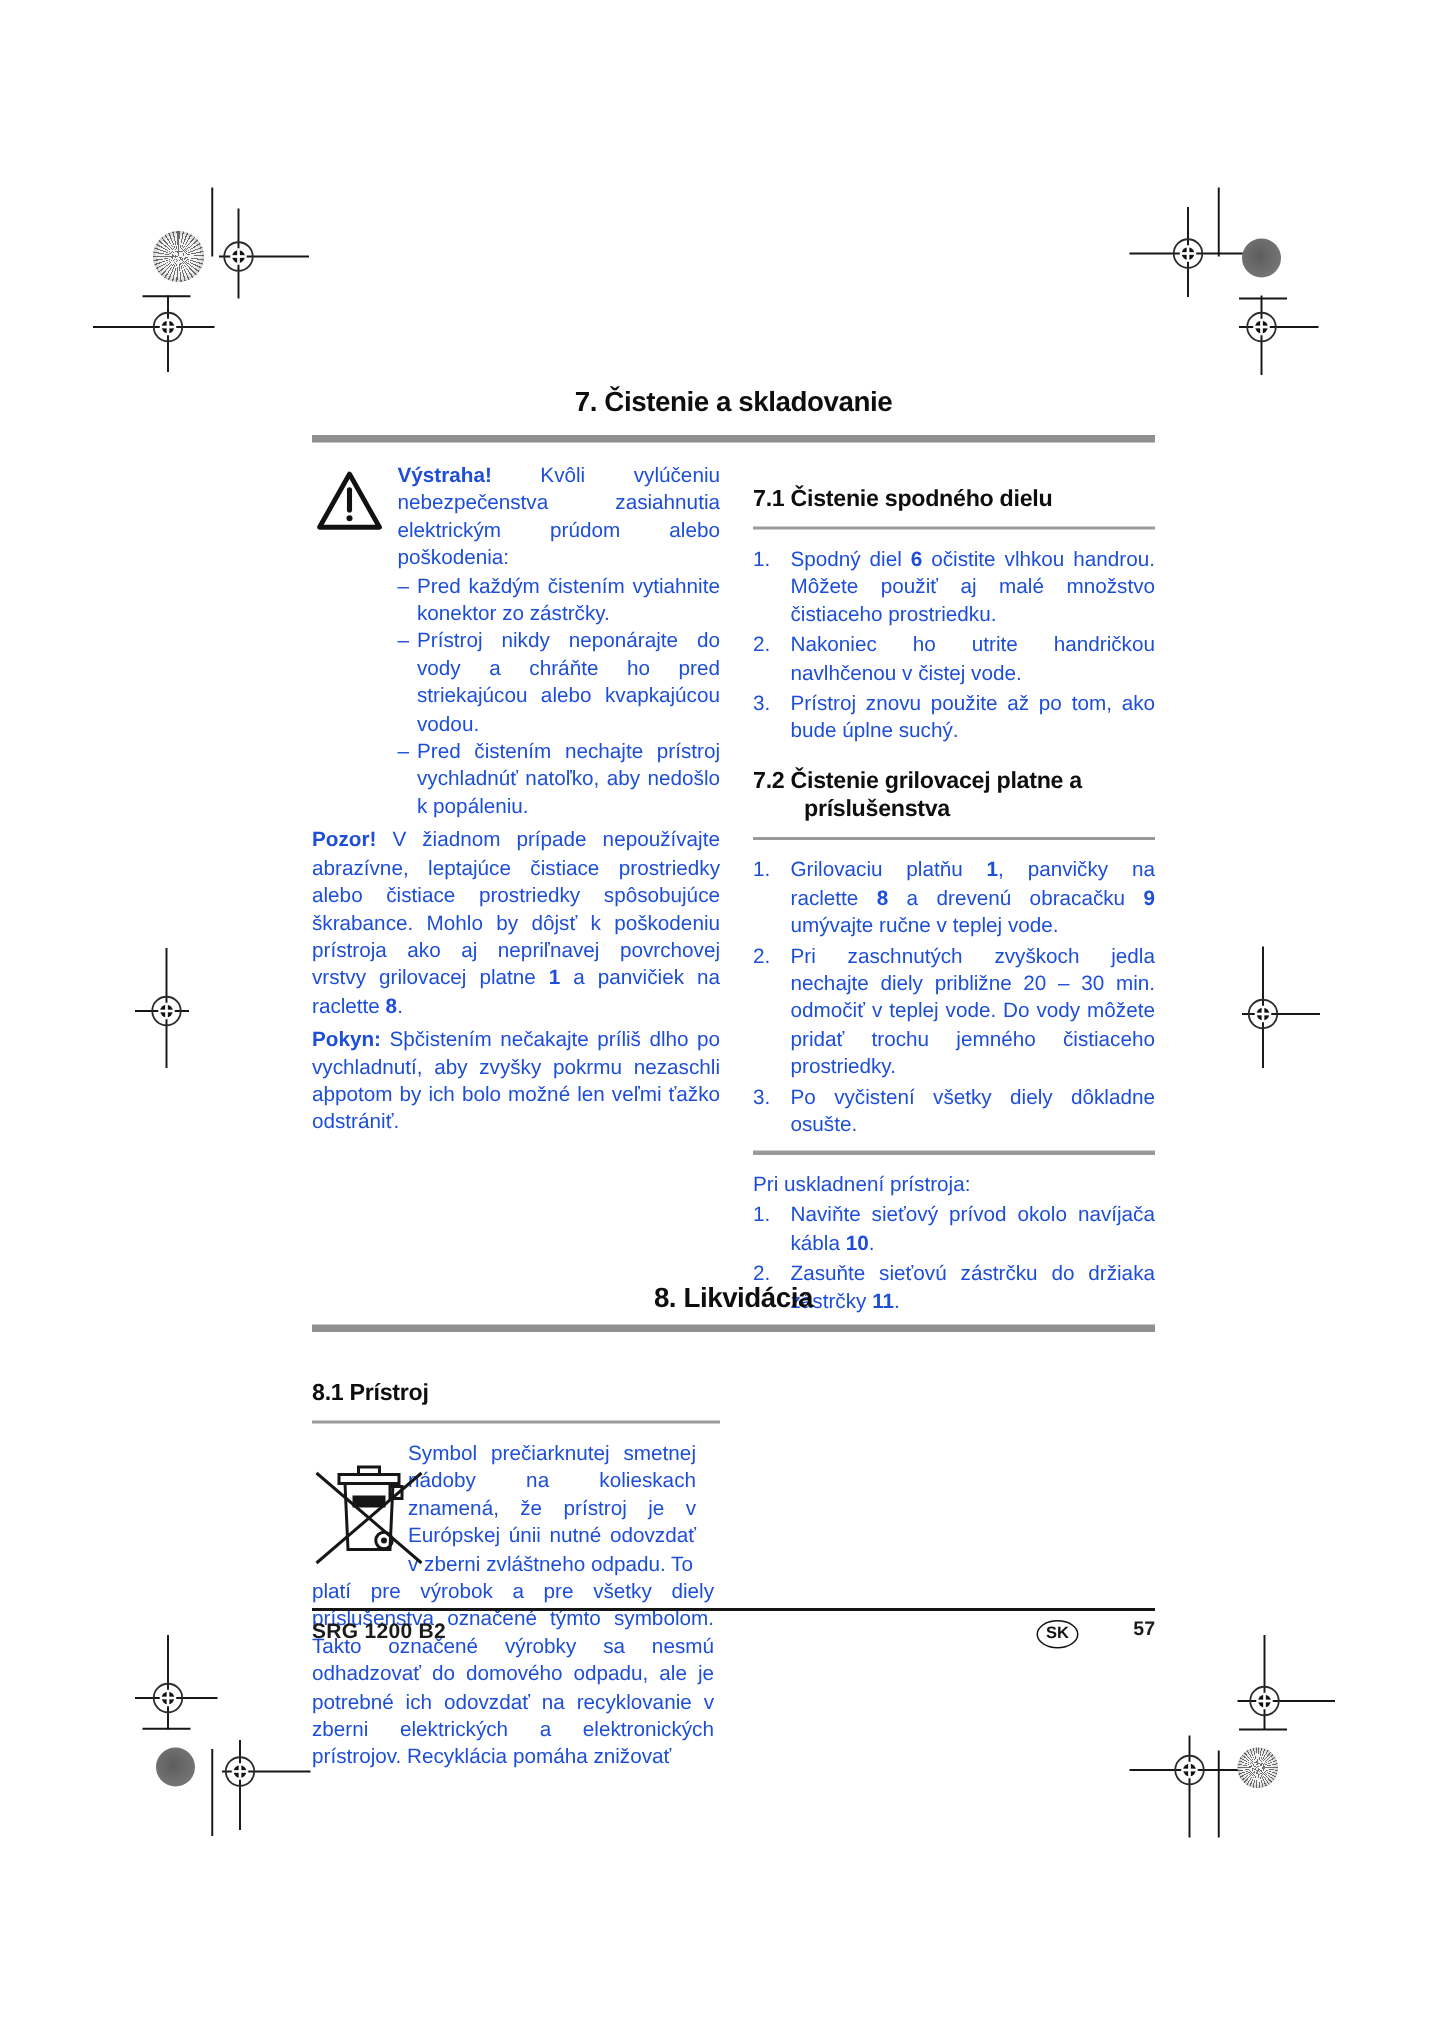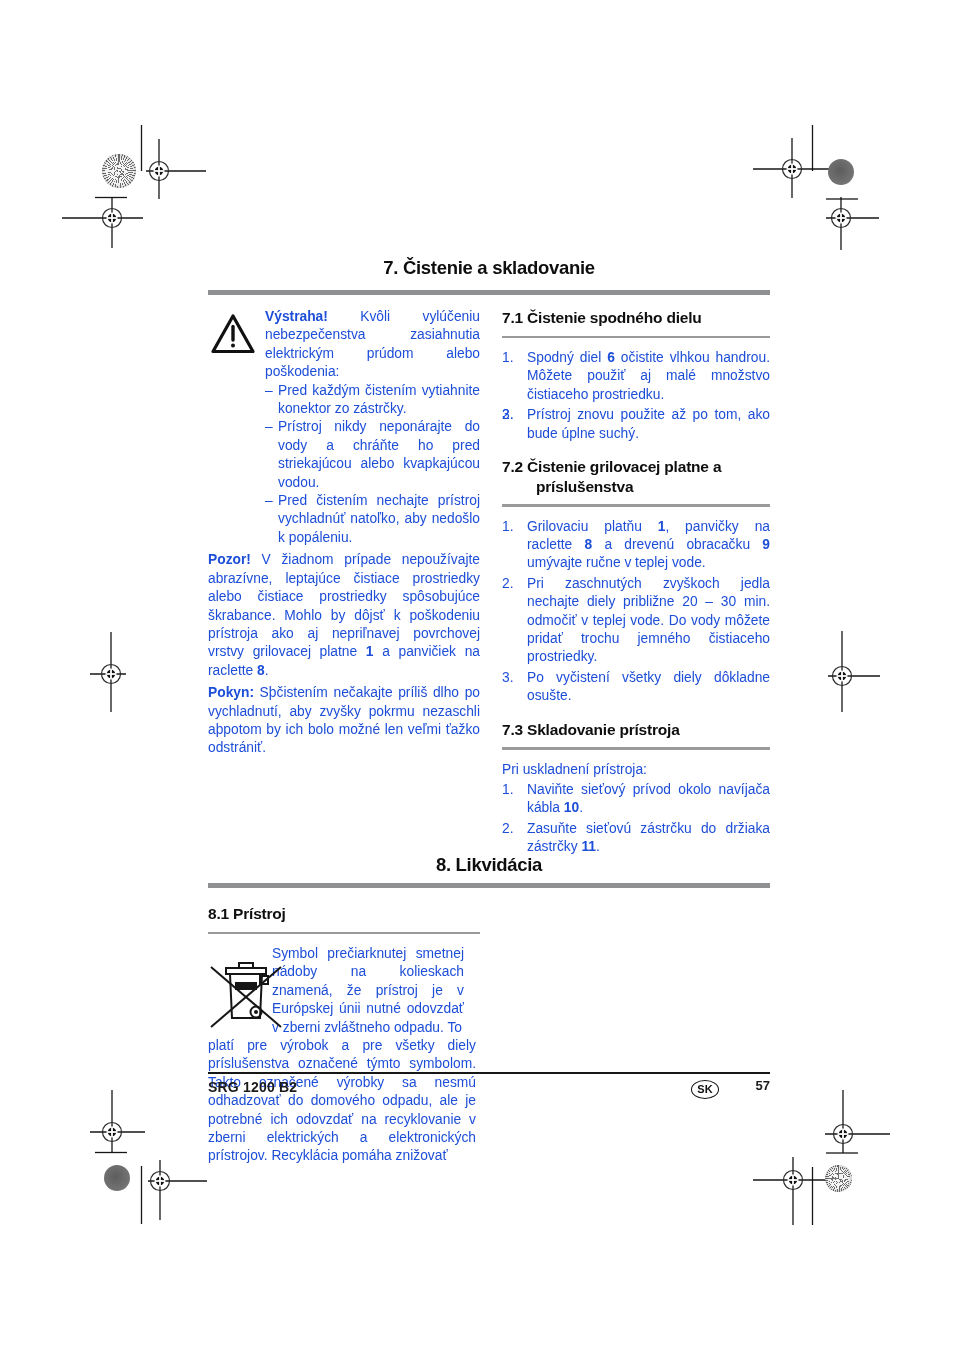--- a/index.html
+++ b/index.html
@@ -25,21 +25,21 @@
   }
   
   .content { position:absolute; left:208px; width:562px; }
   .sec-title { font-size:18.5px; font-weight:bold; letter-spacing:-0.3px; text-align:center; color:#0e0e0e; line-height:24px; }
   .thickbar { height:5px; background:#8f9092; margin-top:10px; }
   .cols { display:flex; justify-content:space-between; margin-top:13px; }
   .col-l { width:272px; position:relative; }
   .col-r { width:268px; }
   .body-text { font-size:13.8px; line-height:18.4px; text-align:justify; color:#1d4ed8; }
   .body-text b { font-weight:bold; }
-  .subhead { font-size:15.5px; font-weight:bold; letter-spacing:-0.2px; line-height:19.5px; color:#0e0e0e; }
+  .subhead { font-size:15.5px; font-weight:bold; letter-spacing:-0.2px; line-height:19.5px; color:#0e0e0e;margin-top:15px; }
   .subhead.hang { padding-left:34px; text-indent:-34px; }
   .thinrule { height:2.5px; background:#9a9a9a; margin:8px 0 11px 0; }
   .warn-block { margin-left:57px; }
   .warn-icon { position:absolute; left:2px; top:5px; }
   .dash-item { position:relative; padding-left:13px; }
   .dash-item .dash { position:absolute; left:0; }
   .num-item { position:relative; padding-left:25px; margin-bottom:2px; }
   .num-item .num { position:absolute; left:0; }
   .mt4 { margin-top:4px; }
   .mt14 { margin-top:14px; }
@@ -191,20 +191,21 @@
 
       <div class="col-r">
         <div class="subhead">7.1 Čistenie spodného dielu</div>
         <div class="thinrule"></div>
         <div class="body-text num-item">
           <span class="num">1.</span>
           <span><span>Spodný diel </span><b>6</b><span> očistite vlhkou handrou. Môžete použiť aj malé množstvo čistiaceho prostriedku.</span></span>
         </div>
         <div class="body-text num-item">
           <span class="num">2.</span>
+          <span>Nakoniec ho utrite handričkou navlhčenou v čistej vode.</span>
         </div>
         <div class="body-text num-item">
           <span class="num">3.</span>
           <span>Prístroj znovu použite až po tom, ako bude úplne suchý.</span>
         </div>
 
         <div class="subhead hang mt14">7.2 Čistenie grilovacej platne a príslušenstva</div>
         <div class="thinrule"></div>
         <div class="body-text num-item">
           <span class="num">1.</span>
@@ -212,21 +213,20 @@
         </div>
         <div class="body-text num-item">
           <span class="num">2.</span>
           <span>Pri zaschnutých zvyškoch jedla nechajte diely približne 20 – 30 min. odmočiť v teplej vode. Do vody môžete pridať trochu jemného čistiaceho prostriedky.</span>
         </div>
         <div class="body-text num-item">
           <span class="num">3.</span>
           <span>Po vyčistení všetky diely dôkladne osušte.</span>
         </div>
 
-        <div class="subhead mt14">7.3 Skladovanie prístroja</div>
         <div class="thinrule"></div>
         <div class="body-text" style="margin-bottom:2px;">Pri uskladnení prístroja:</div>
         <div class="body-text num-item">
           <span class="num">1.</span>
           <span><span>Naviňte sieťový prívod okolo navíjača kábla </span><b>10</b><span>.</span></span>
         </div>
         <div class="body-text num-item">
           <span class="num">2.</span>
           <span><span>Zasuňte sieťovú zástrčku do držiaka zástrčky </span><b>11</b><span>.</span></span>
         </div>

